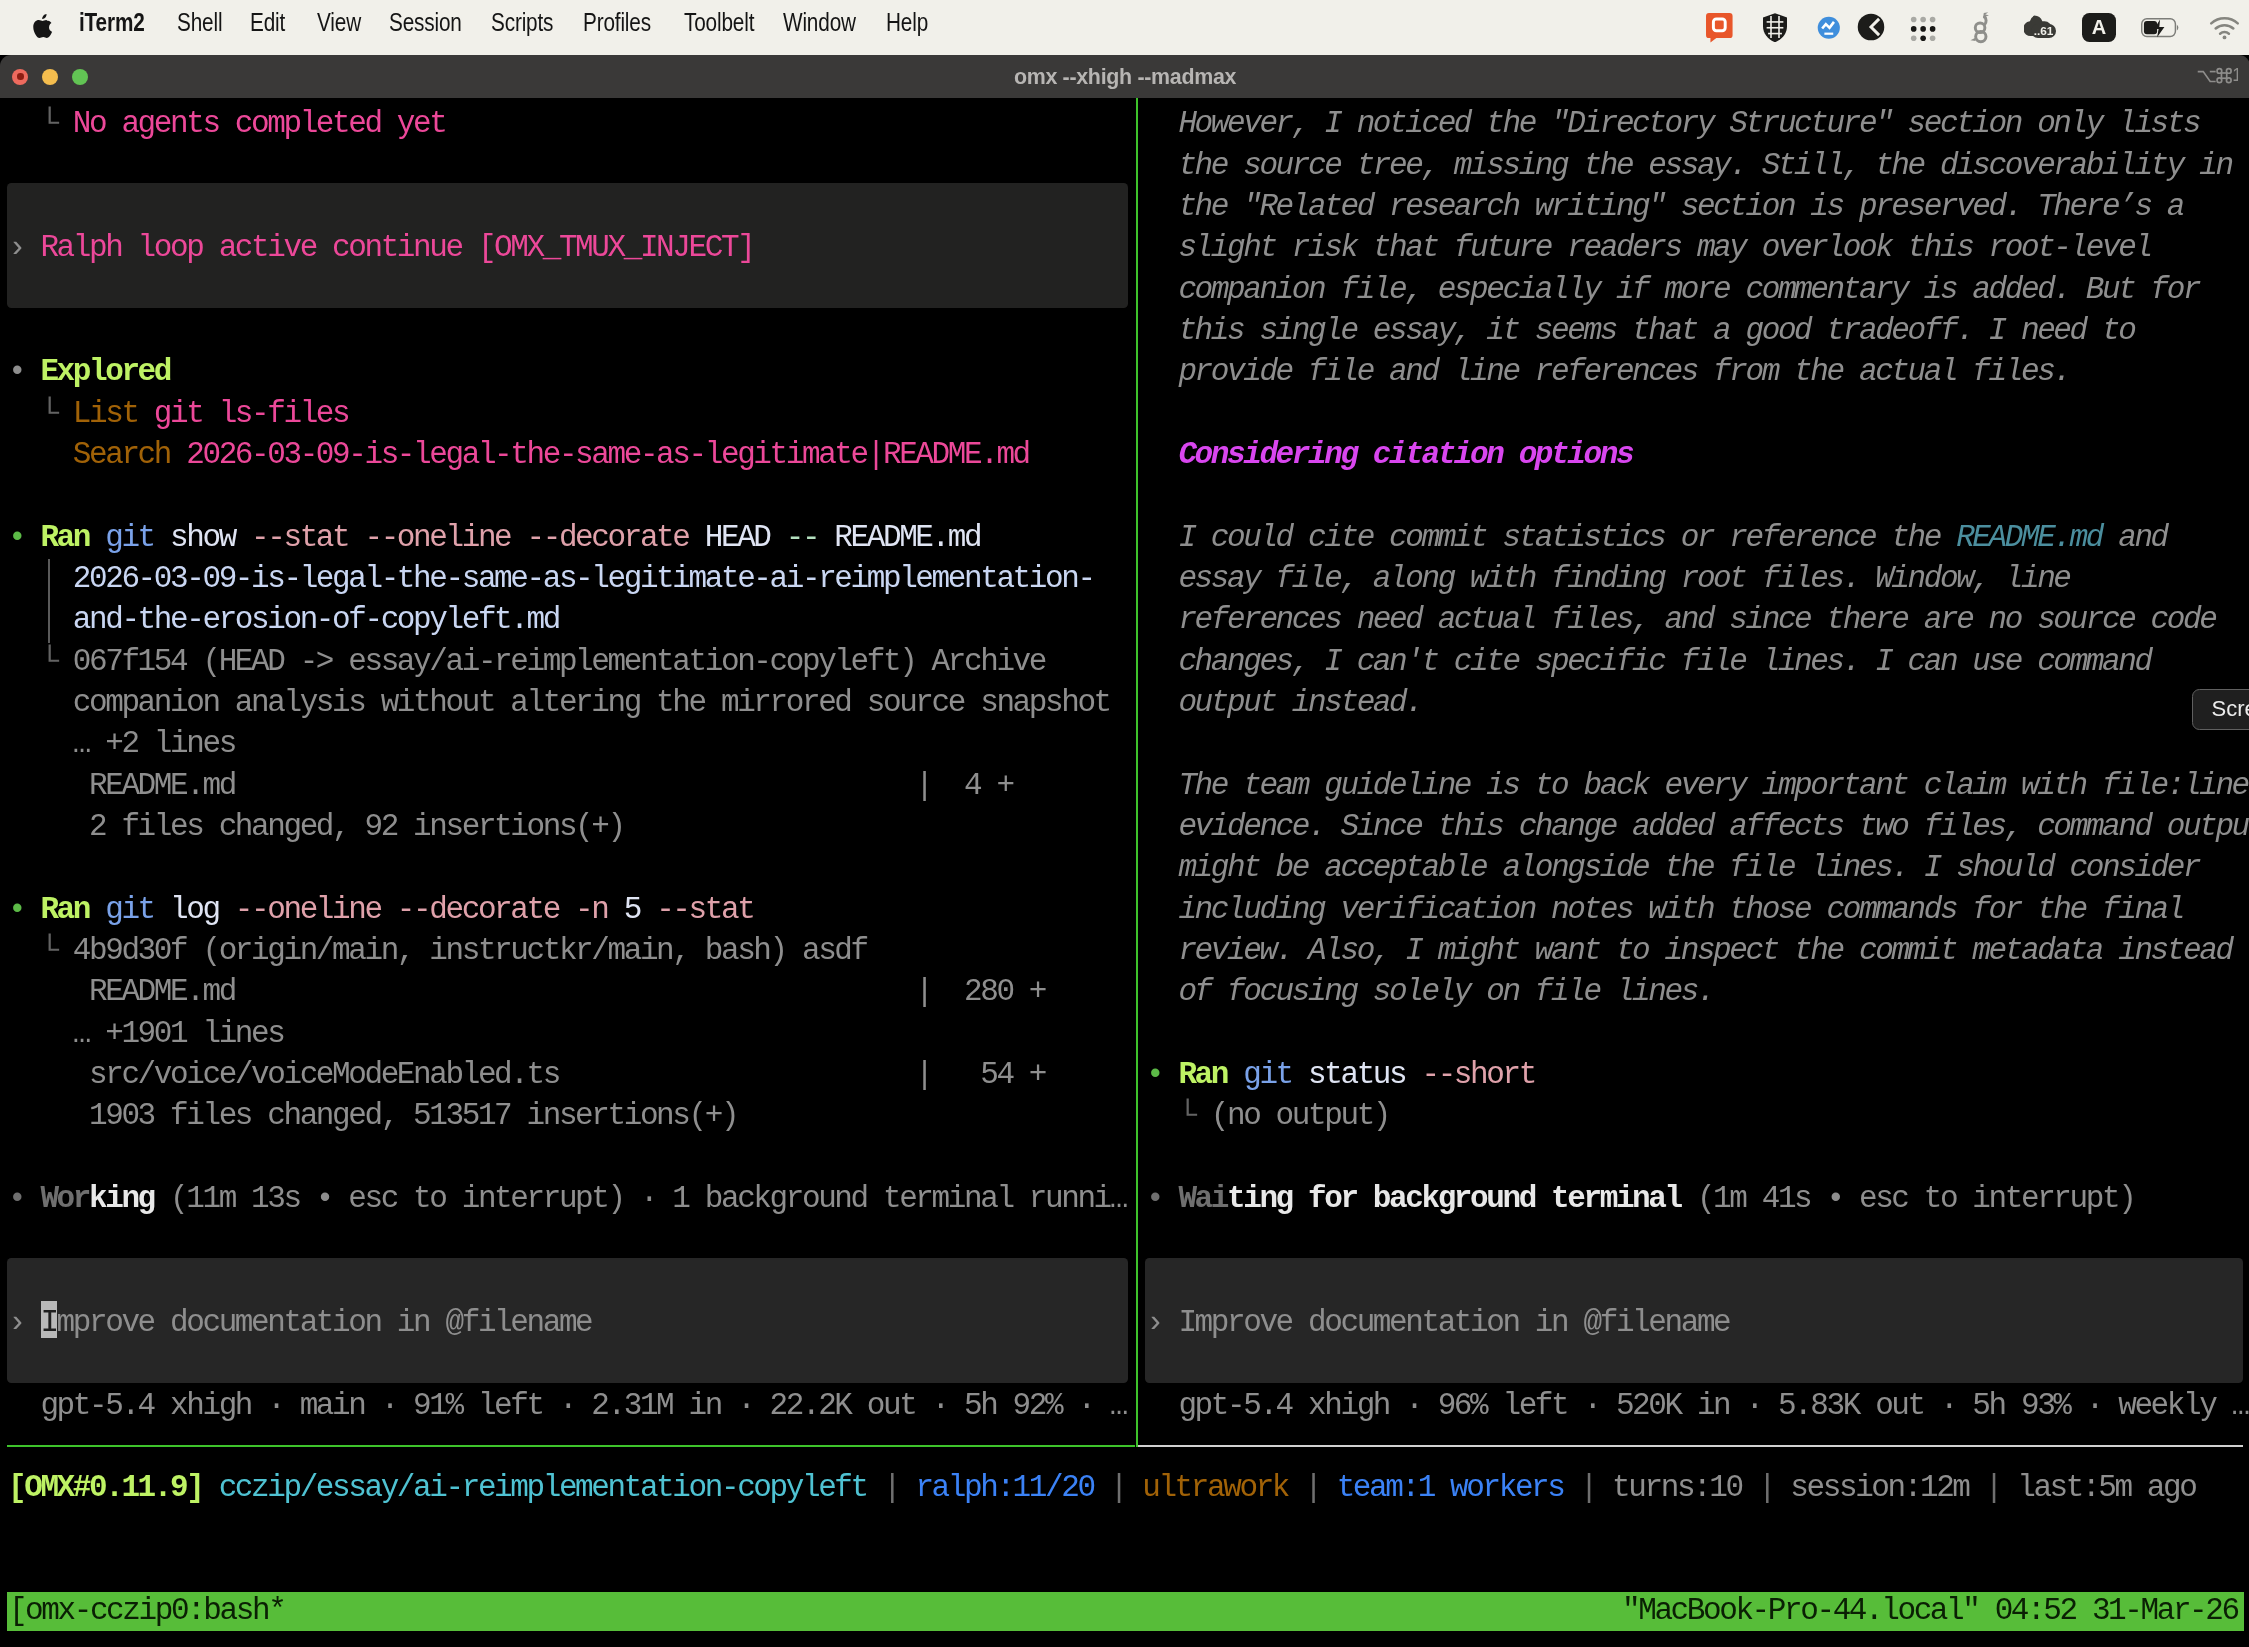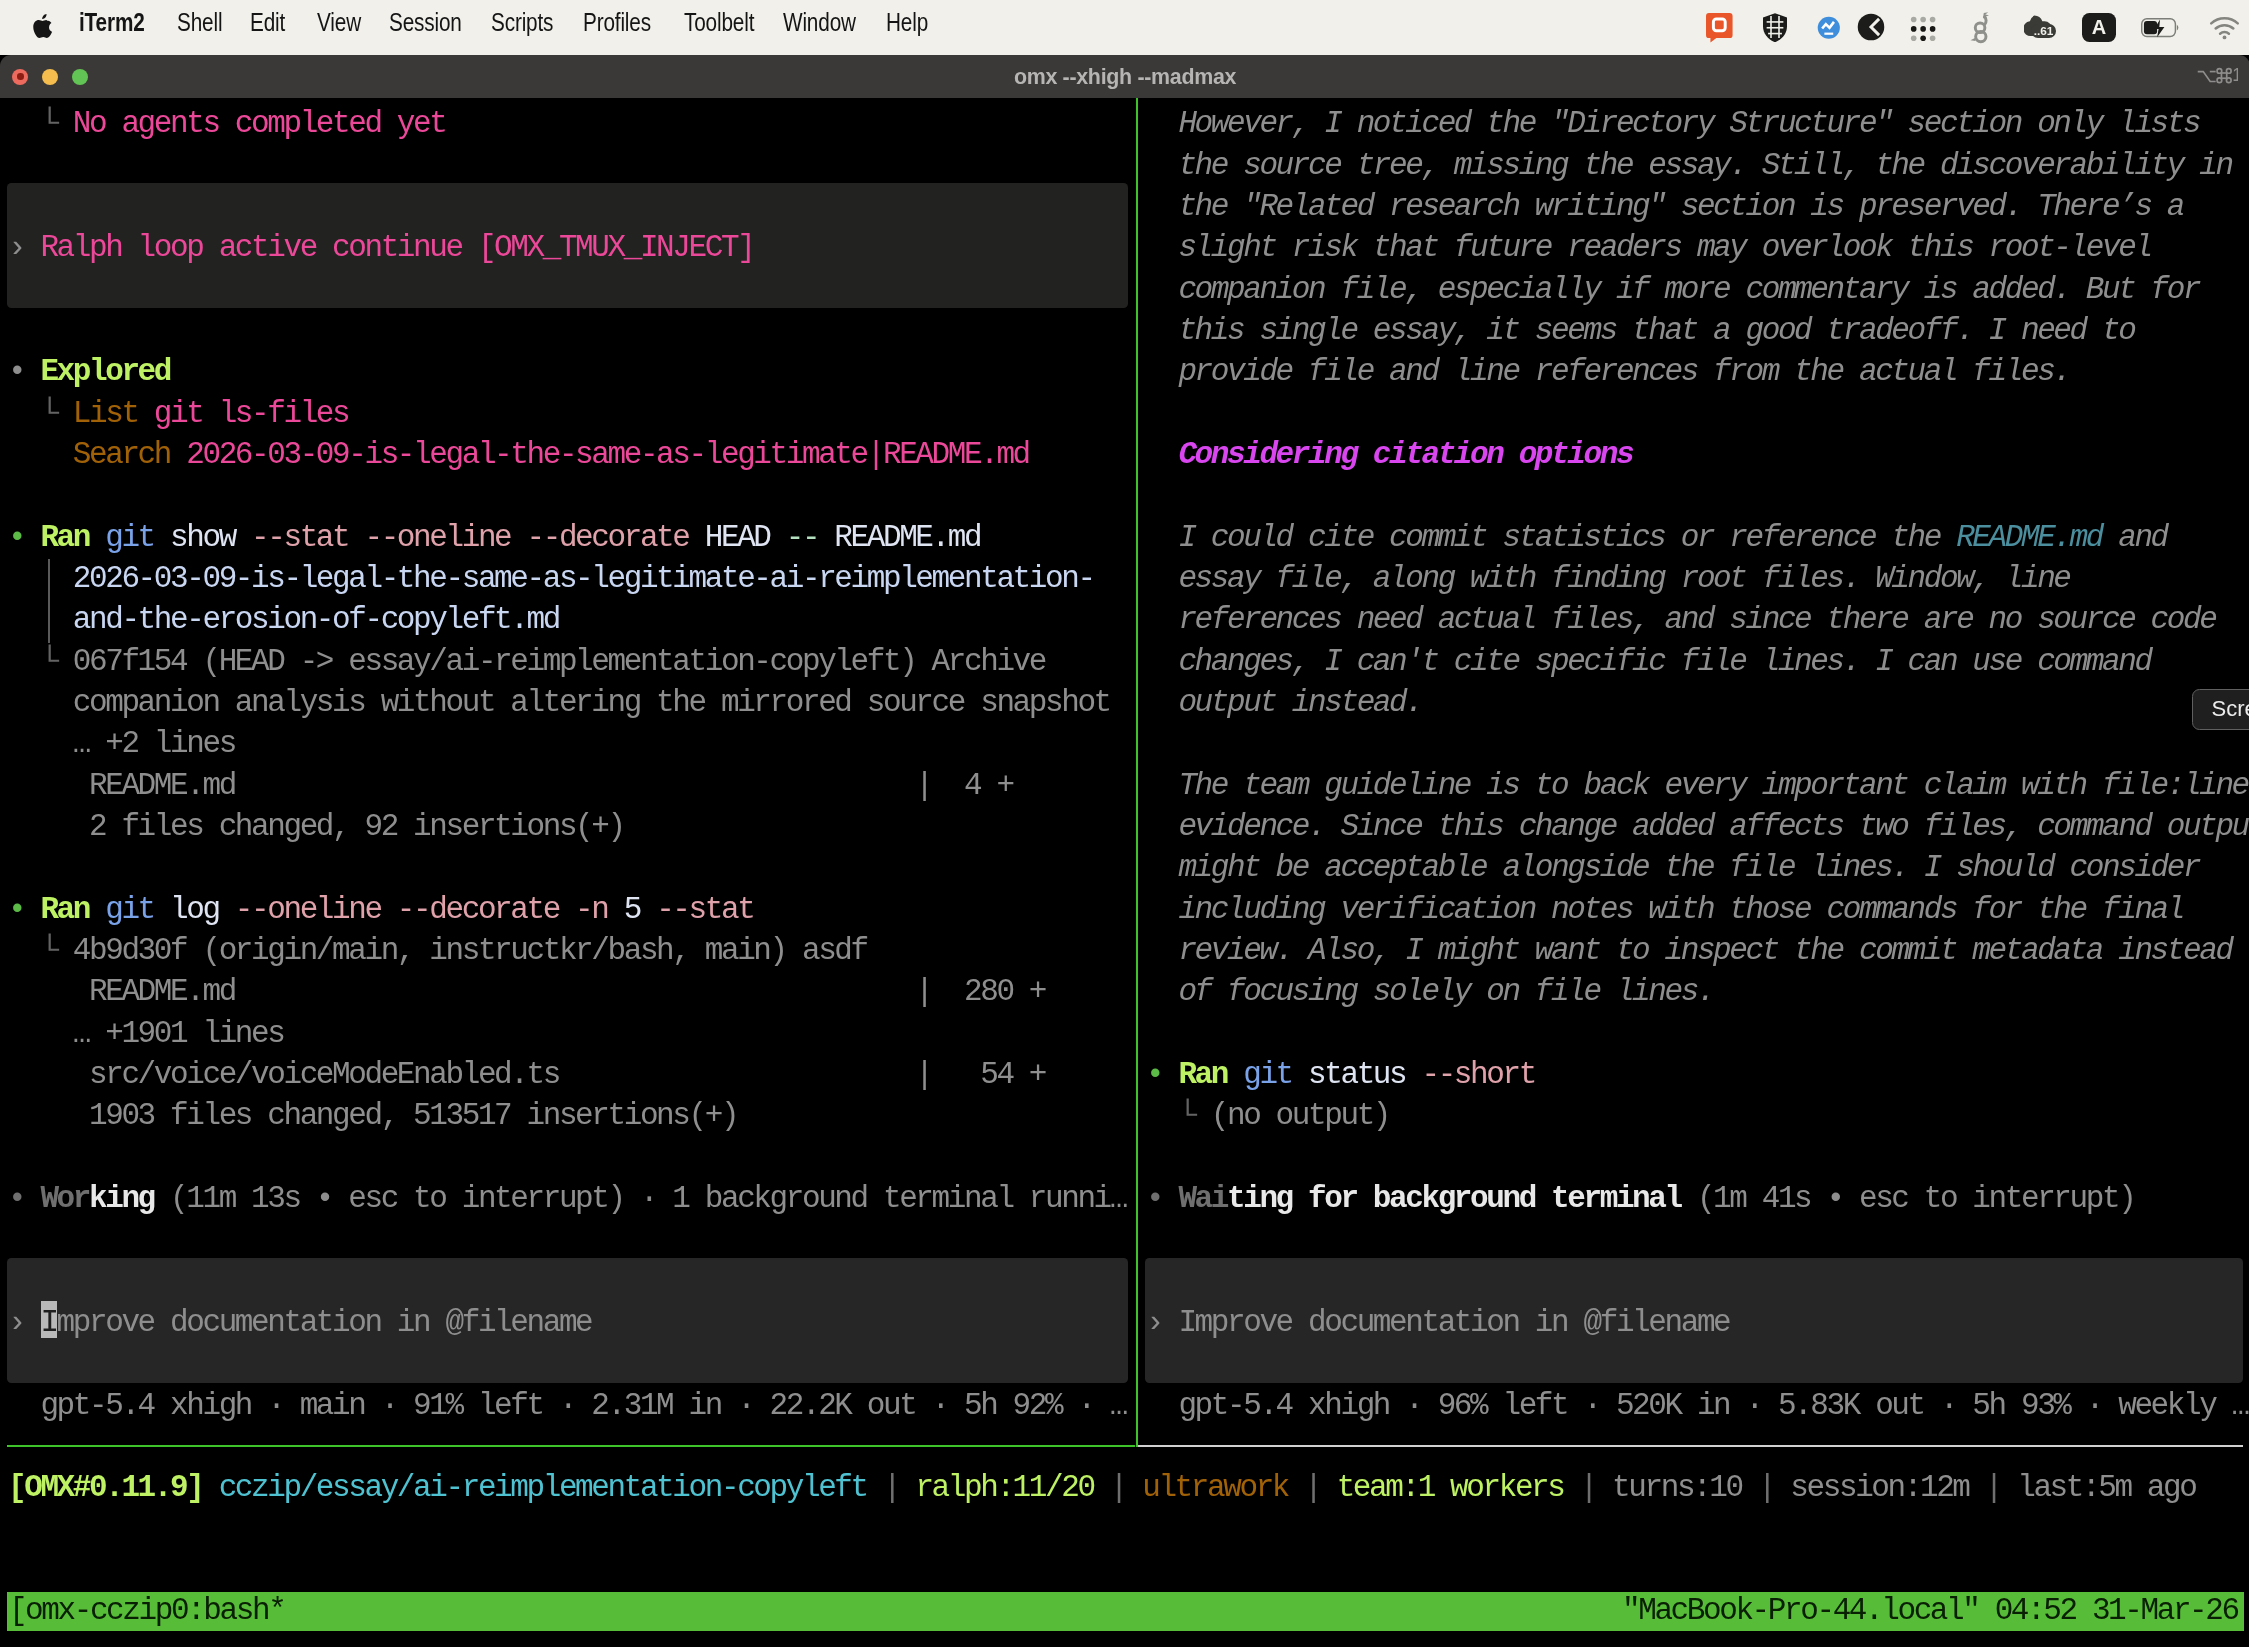--- a/index.html
+++ b/index.html
@@ -14,21 +14,21 @@
 .c-lav{color:#dfe4f3}
 .c-file{color:#c9d6f2}
 .c-pink{color:#dfa1aa}
 .c-teal2{color:#b4e0bf}
 .c-cyan{color:#a16207}
 .c-itlink{color:#4b8e9e}
 .c-shd{color:#6f6f6f}
 .c-shb{color:#e8e8e8}
 .c-head{color:#d946ef}
 .c-scyan{color:#4fc2d2}
-.c-sgreen{color:#bef264}
+.c-sgreen{color:#3b82f6}
 .c-pipe{color:#6f6f6f}
 .cur{color:#1f1f1f}
 </style></head><body>
 <div style="position:absolute;left:0;top:0;width:2250px;height:55px;background:#f1f0ea"></div>
 <div style="position:absolute;left:79px;top:7.4px;font-size:26.6px;font-weight:bold;letter-spacing:-0.2px;color:#151515;transform:scaleX(0.78);transform-origin:0 50%">iTerm2</div>
 <div style="position:absolute;left:177px;top:7.4px;font-size:26.6px;font-weight:normal;letter-spacing:-0.2px;color:#151515;transform:scaleX(0.78);transform-origin:0 50%">Shell</div>
 <div style="position:absolute;left:250px;top:7.4px;font-size:26.6px;font-weight:normal;letter-spacing:-0.2px;color:#151515;transform:scaleX(0.78);transform-origin:0 50%">Edit</div>
 <div style="position:absolute;left:317px;top:7.4px;font-size:26.6px;font-weight:normal;letter-spacing:-0.2px;color:#151515;transform:scaleX(0.78);transform-origin:0 50%">View</div>
 <div style="position:absolute;left:389px;top:7.4px;font-size:26.6px;font-weight:normal;letter-spacing:-0.2px;color:#151515;transform:scaleX(0.78);transform-origin:0 50%">Session</div>
 <div style="position:absolute;left:491px;top:7.4px;font-size:26.6px;font-weight:normal;letter-spacing:-0.2px;color:#151515;transform:scaleX(0.78);transform-origin:0 50%">Scripts</div>
@@ -133,21 +133,21 @@
 <div class="mono" style="left:8px;top:434px">    <span class="c-cyan">Search</span> <span class="c-bright">2026-03-09-is-legal-the-same-as-legitimate|README.md</span></div>
 <div class="mono" style="left:8px;top:517px"><span class="c-green">• </span><span class="c-white b">Ran</span> <span class="c-blue">git</span> <span class="c-lav">show</span> <span class="c-pink">--stat --oneline --decorate</span> <span class="c-lav">HEAD</span> <span class="c-teal2">--</span> <span class="c-lav">README.md</span></div>
 <div class="mono" style="left:8px;top:558px">    <span class="c-file">2026-03-09-is-legal-the-same-as-legitimate-ai-reimplementation-</span></div>
 <div class="mono" style="left:8px;top:599px">    <span class="c-file">and-the-erosion-of-copyleft.md</span></div>
 <div class="mono" style="left:8px;top:641px"><span class="c-dim">  └ </span><span class="c-gray">067f154 (HEAD -&gt; essay/ai-reimplementation-copyleft) Archive</span></div>
 <div class="mono" style="left:8px;top:682px">    <span class="c-gray">companion analysis without altering the mirrored source snapshot</span></div>
 <div class="mono" style="left:8px;top:723px">    <span class="c-gray">… +2 lines</span></div>
 <div class="mono" style="left:8px;top:765px">     <span class="c-gray">README.md                                          |  4 +</span></div>
 <div class="mono" style="left:8px;top:806px">     <span class="c-gray">2 files changed, 92 insertions(+)</span></div>
 <div class="mono" style="left:8px;top:889px"><span class="c-green">• </span><span class="c-white b">Ran</span> <span class="c-blue">git</span> <span class="c-lav">log</span> <span class="c-pink">--oneline --decorate -n</span> <span class="c-lav">5</span> <span class="c-pink">--stat</span></div>
-<div class="mono" style="left:8px;top:930px"><span class="c-dim">  └ </span><span class="c-gray">4b9d30f (origin/main, instructkr/bash, main) asdf</span></div>
+<div class="mono" style="left:8px;top:930px"><span class="c-dim">  └ </span><span class="c-gray">4b9d30f (origin/main, instructkr/main, bash) asdf</span></div>
 <div class="mono" style="left:8px;top:971px">     <span class="c-gray">README.md                                          |  280 +</span></div>
 <div class="mono" style="left:8px;top:1013px">    <span class="c-gray">… +1901 lines</span></div>
 <div class="mono" style="left:8px;top:1054px">     <span class="c-gray">src/voice/voiceModeEnabled.ts                      |   54 +</span></div>
 <div class="mono" style="left:8px;top:1095px">     <span class="c-gray">1903 files changed, 513517 insertions(+)</span></div>
 <div class="mono" style="left:8px;top:1178px"><span class="c-shd">• </span><span class="c-shd b">Wor</span><span class="c-shb b">king</span> <span class="c-gray">(11m 13s • esc to interrupt) · 1 background terminal runni…</span></div>
 <div class="mono" style="left:8px;top:1302px"><span class="c-gray">› </span><span class="cur">I</span><span class="c-gray">mprove documentation in @filename</span></div>
 <div class="mono" style="left:8px;top:1385px">  <span class="c-gray">gpt-5.4 xhigh · main · 91% left · 2.31M in · 22.2K out · 5h 92% · …</span></div>
 <div class="mono" style="left:1146px;top:103px">  <span class="c-gray it">However, I noticed the "Directory Structure" section only lists</span></div>
 <div class="mono" style="left:1146px;top:145px">  <span class="c-gray it">the source tree, missing the essay. Still, the discoverability in</span></div>
 <div class="mono" style="left:1146px;top:186px">  <span class="c-gray it">the "Related research writing" section is preserved. There’s a</span></div>

